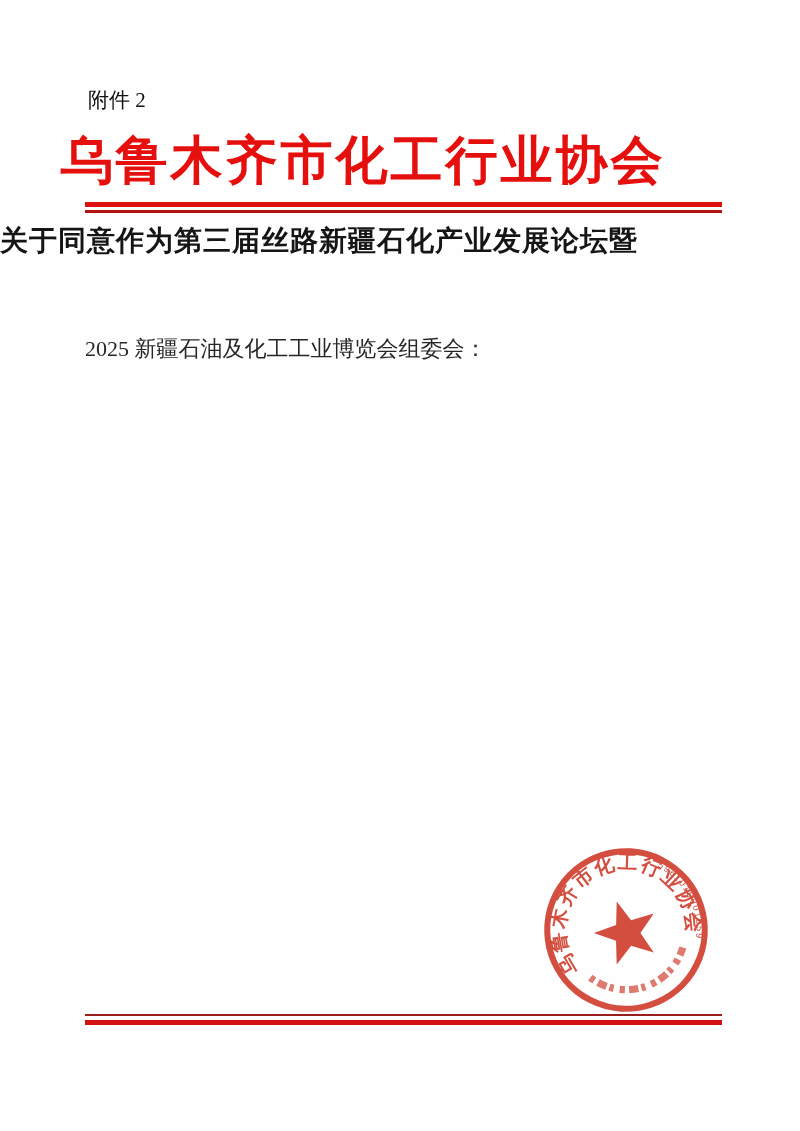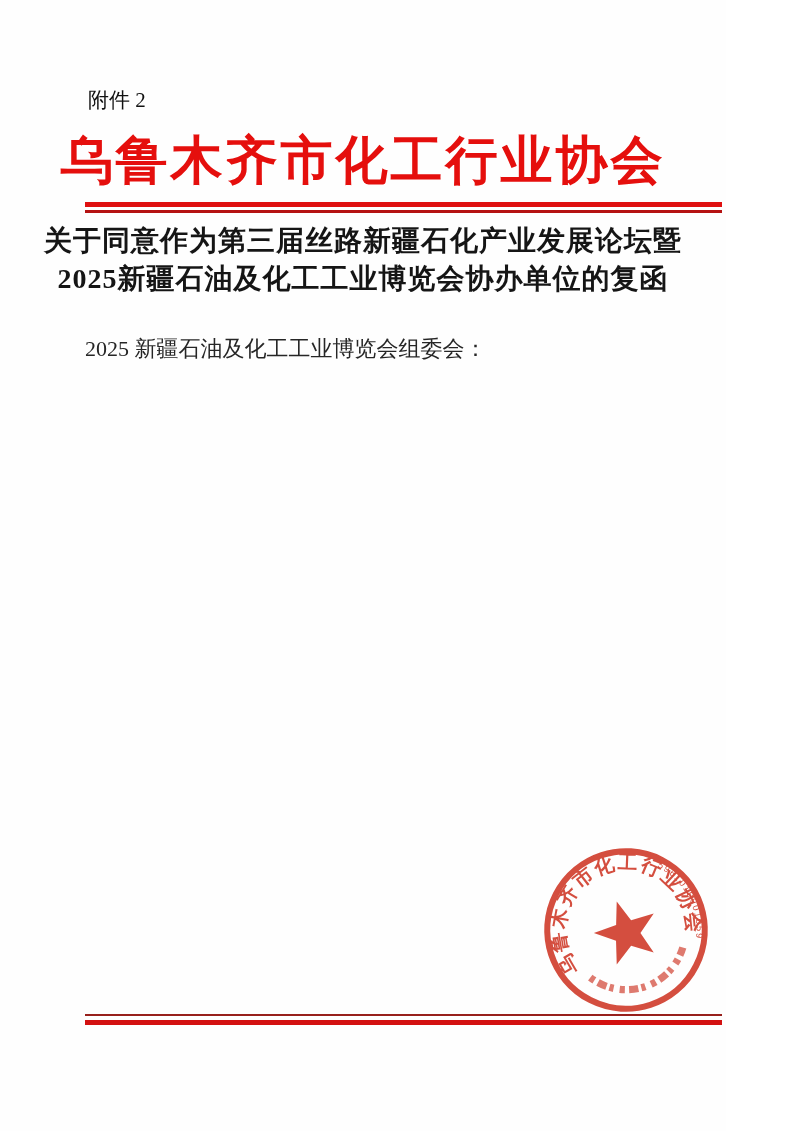--- a/index.html
+++ b/index.html
@@ -36,21 +36,21 @@
     left: 85px; top: 202px;
     width: 637px;
   }
   .rule-top .thick { height: 5px; background: #df1010; }
   .rule-top .gap   { height: 3px; }
   .rule-top .thin  { height: 3px; background: #b51212; }
   .doc-title {
     position: absolute;
     left: 0; top: 222px;
     width: 100%;
-    text-align: center;
+    text-align: left;
     font-size: 28px;
     font-weight: 700;
     line-height: 38px;
     color: #151515;
     letter-spacing: 1px;
   }
   .body-text {
     position: absolute;
     left: 85px; top: 331px;
     width: 637px;
@@ -97,21 +97,20 @@
   <div class="org-title">乌鲁木齐市化工行业协会</div>
 
   <div class="rule-top">
     <div class="thick"></div>
     <div class="gap"></div>
     <div class="thin"></div>
   </div>
 
   <div class="doc-title">
     <div>关于同意作为第三届丝路新疆石化产业发展论坛暨</div>
-    <div>2025新疆石油及化工工业博览会协办单位的复函</div>
   </div>
 
   <div class="body-text">
     <p>2025 新疆石油及化工工业博览会组委会：</p>
   </div>
 
 
   <svg class="seal" viewBox="0 0 170 170" xmlns="http://www.w3.org/2000/svg" aria-hidden="true">
     <g transform="rotate(-18 85 85)">
       <circle cx="85" cy="85" r="76" fill="none" stroke="#cf3524" stroke-width="6"></circle>

